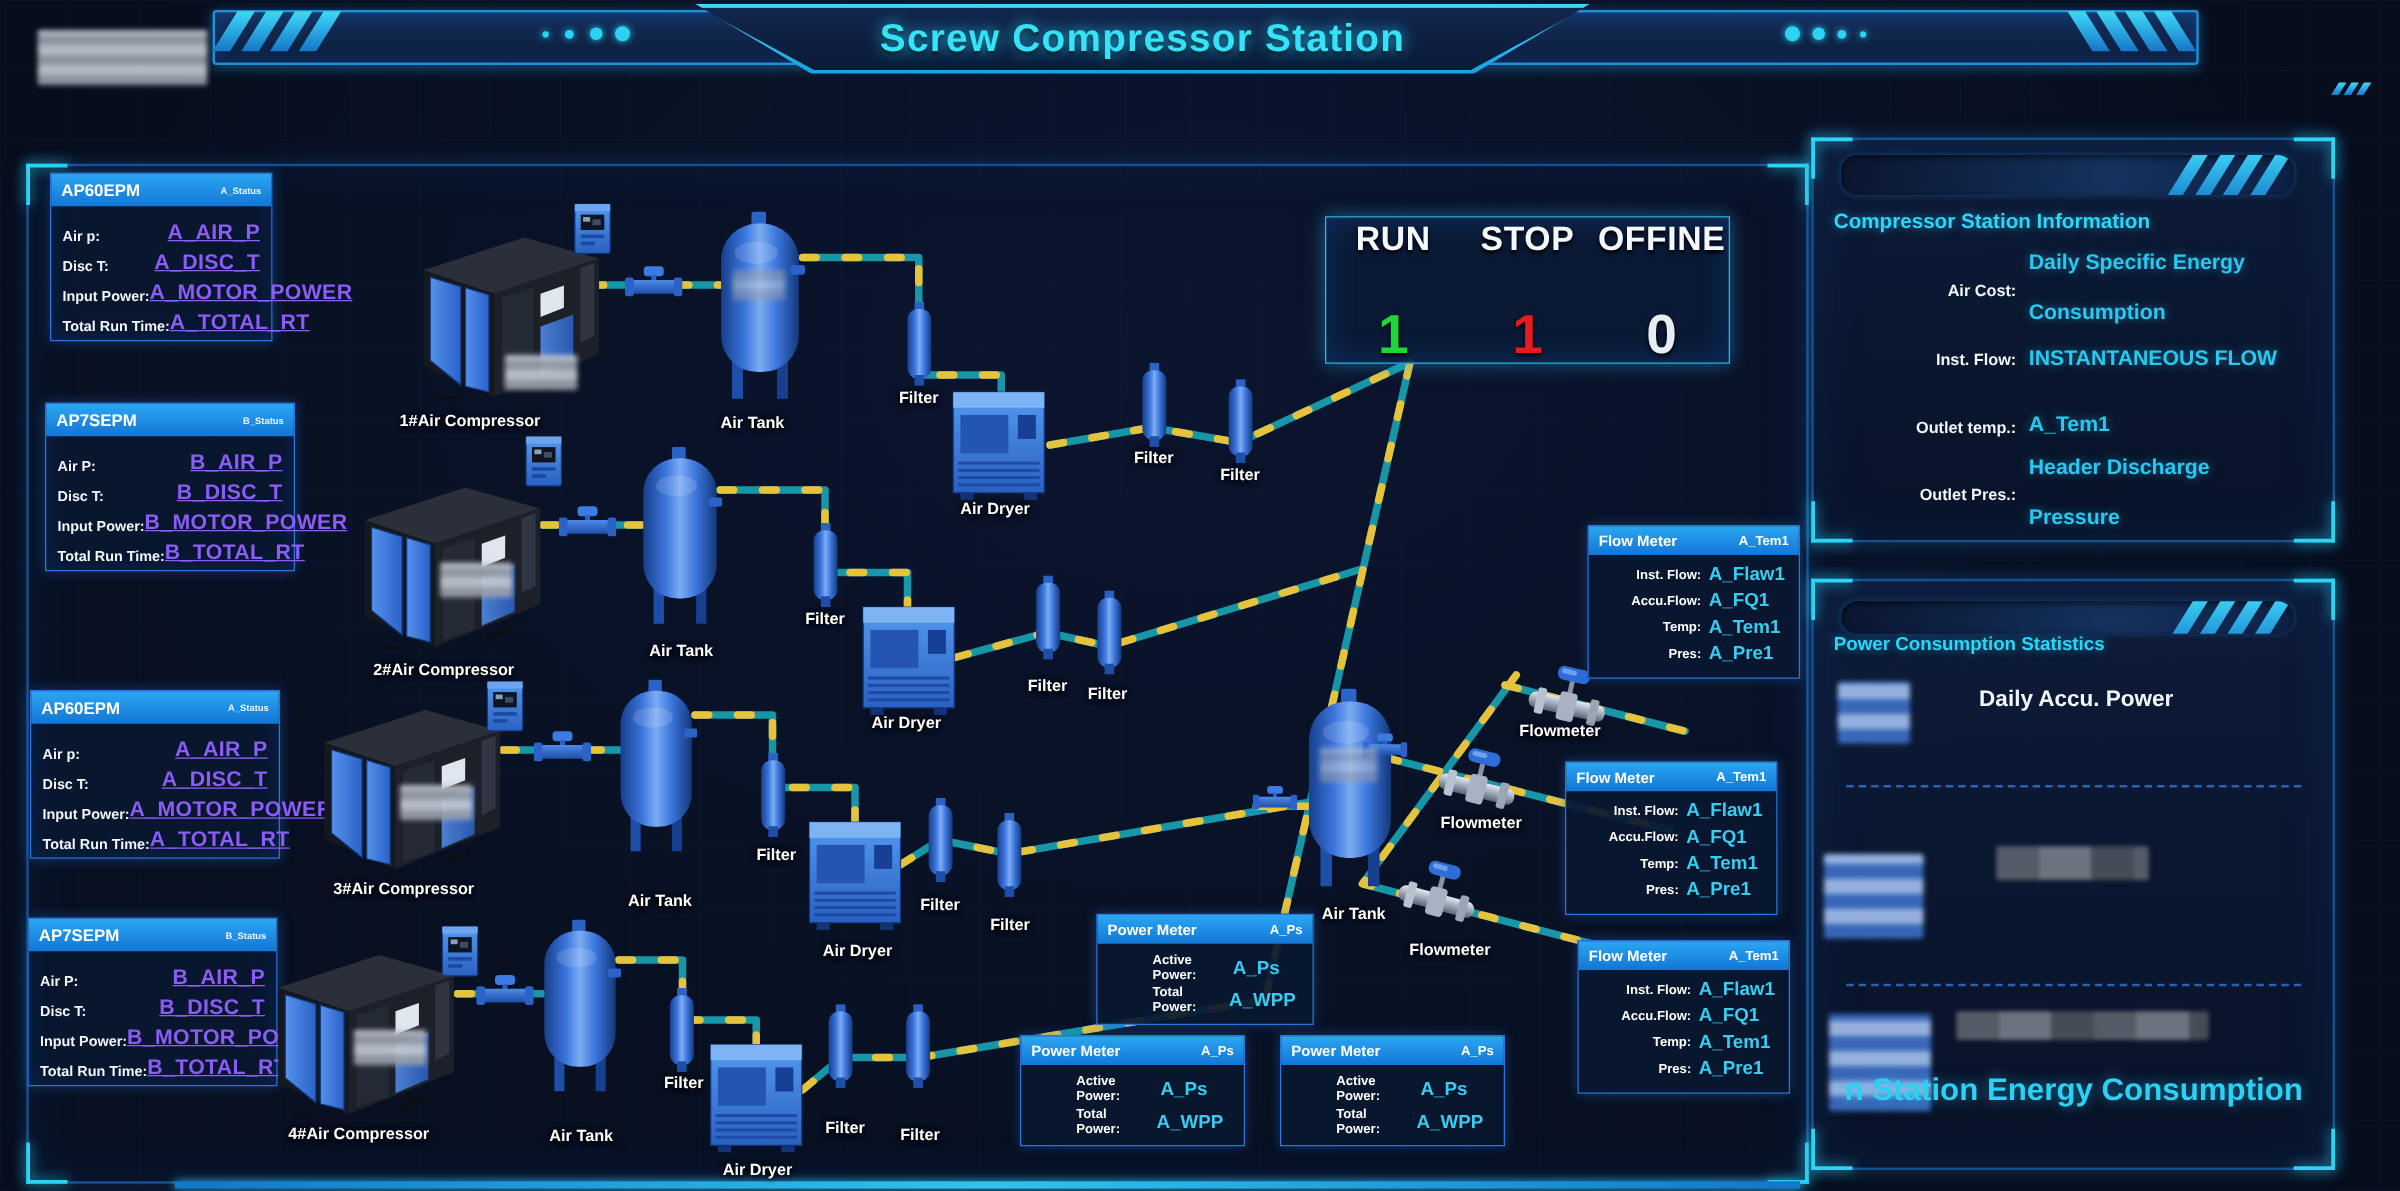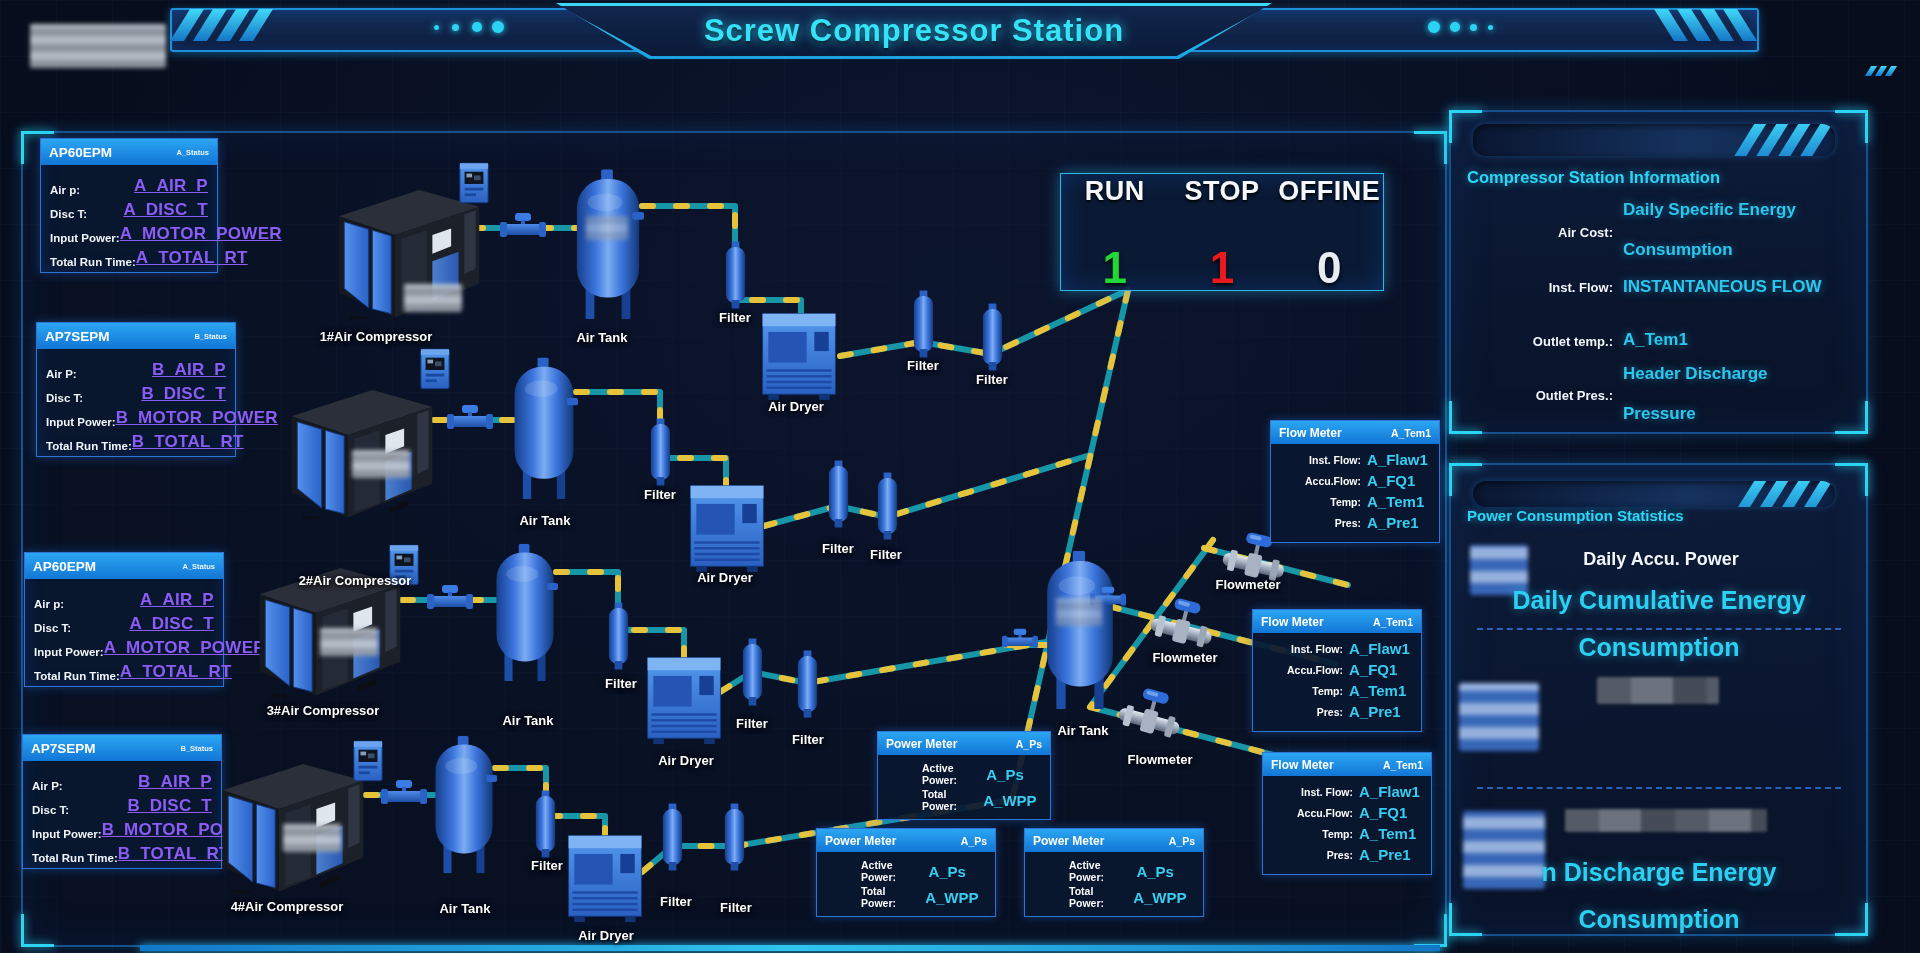--- a/index.html
+++ b/index.html
@@ -429,21 +429,21 @@
     </svg></div>
 
 <div class="abs px eq" style="left:404px;top:284px;width:58px;height:28px;"></div>
 <div class="abs px eq" style="left:352px;top:450px;width:58px;height:28px;"></div>
 <div class="abs px eq" style="left:320px;top:628px;width:58px;height:28px;"></div>
 <div class="abs px eq" style="left:283px;top:824px;width:58px;height:28px;"></div>
 <div class="abs px eq" style="left:586px;top:216px;width:42px;height:24px;opacity:.55;"></div>
 <div class="abs px eq" style="left:1056px;top:598px;width:46px;height:28px;opacity:.55;"></div>
 
 <div class="abs eq-label" style="left:376px;top:329px;">1#Air Compressor</div>
-<div class="abs eq-label" style="left:355px;top:528px;margin-top:45px;">2#Air Compressor</div>
+<div class="abs eq-label" style="left:355px;top:528px;">2#Air Compressor</div>
 <div class="abs eq-label" style="left:323px;top:703px;">3#Air Compressor</div>
 <div class="abs eq-label" style="left:287px;top:899px;">4#Air Compressor</div>
 <div class="abs eq-label" style="left:602px;top:330px;">Air Tank</div>
 <div class="abs eq-label" style="left:545px;top:513px;">Air Tank</div>
 <div class="abs eq-label" style="left:528px;top:713px;">Air Tank</div>
 <div class="abs eq-label" style="left:465px;top:901px;">Air Tank</div>
 <div class="abs eq-label" style="left:1083px;top:723px;">Air Tank</div>
 <div class="abs eq-label" style="left:796px;top:399px;">Air Dryer</div>
 <div class="abs eq-label" style="left:725px;top:570px;">Air Dryer</div>
 <div class="abs eq-label" style="left:686px;top:753px;">Air Dryer</div>
@@ -741,29 +741,28 @@
   <div class="deco-bar" style="left:22px;top:16px;width:362px;height:26px;">
     <div class="stripe" style="right:14px;"></div>
       <div class="stripe" style="right:36px;"></div>
     <div class="stripe" style="right:58px;"></div>
       <div class="stripe" style="right:80px;"></div>
   </div>
   <div class="abs sp-title" style="left:16px;top:42px;font-size:15px;">Power Consumption Statistics</div>
 
   <div class="abs px-blue" style="left:19px;top:80px;width:58px;height:50px;"></div>
   <div class="abs stat-head" style="left:60px;top:84px;width:300px;">Daily Accu. Power</div>
-  <div class="abs stat-big" style="left:8px;top:112px;width:400px;">Daily Cumulative Energy Consumption</div>
   <div class="abs dash-sep" style="left:26px;top:163px;width:364px;"></div>
 
   <div class="abs px-blue" style="left:8px;top:218px;width:80px;height:68px;"></div>
   <div class="abs px-gray" style="left:146px;top:212px;width:122px;height:27px;"></div>
   <div class="abs dash-sep" style="left:26px;top:322px;width:364px;"></div>
 
   <div class="abs px-blue" style="left:12px;top:346px;width:82px;height:78px;"></div>
   <div class="abs px-gray" style="left:114px;top:344px;width:202px;height:23px;"></div>
-  <div class="abs stat-big" style="left:8px;top:384px;width:400px;">n Discharge Energy Consumption</div>
+  <div class="abs stat-big" style="left:8px;top:384px;width:400px;">n Station Energy Consumption</div>
 </div>
 
 <div class="abs stripes mini-stripes" style="left:1868px;top:66px;gap:4px;">
   <div class="stripe" style="width:6px;height:10px;"></div>
   <div class="stripe" style="width:6px;height:10px;"></div>
   <div class="stripe" style="width:6px;height:10px;"></div>
 </div>
 
 </body></html>

